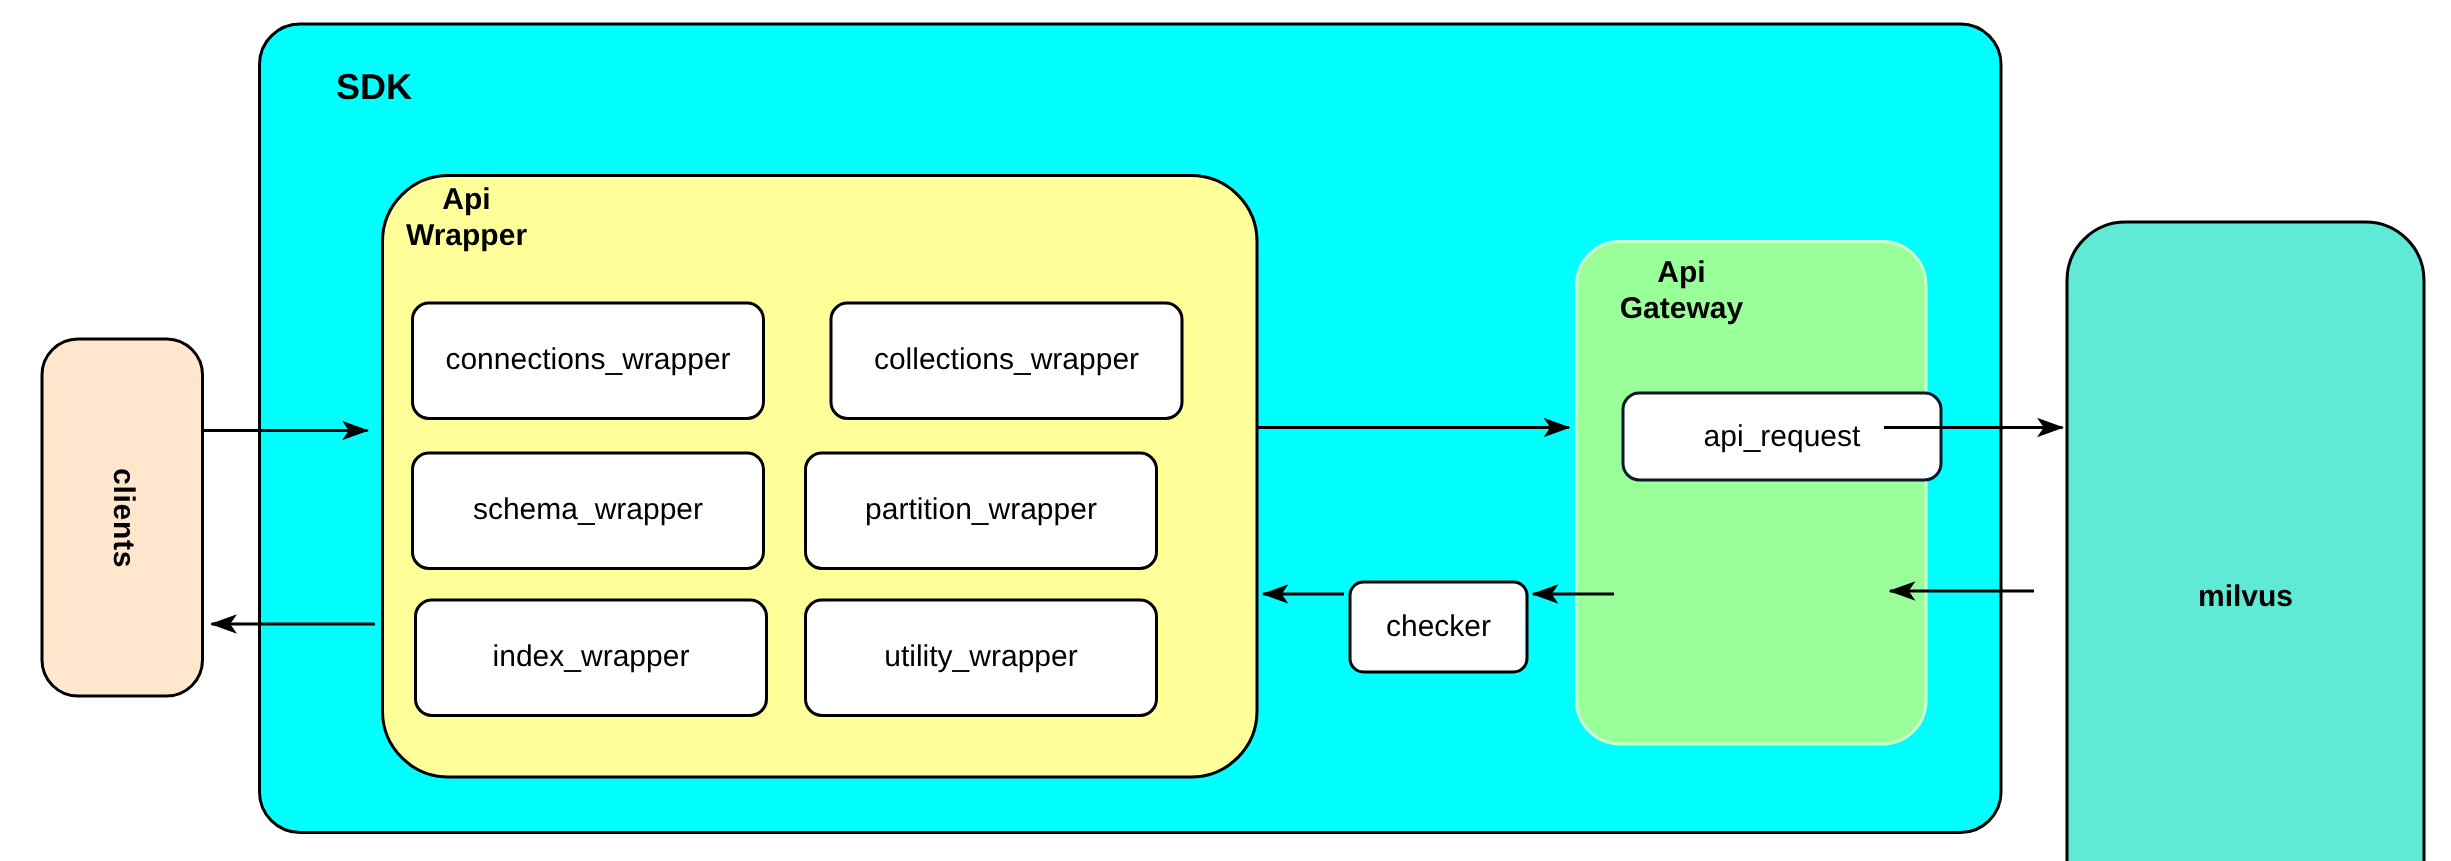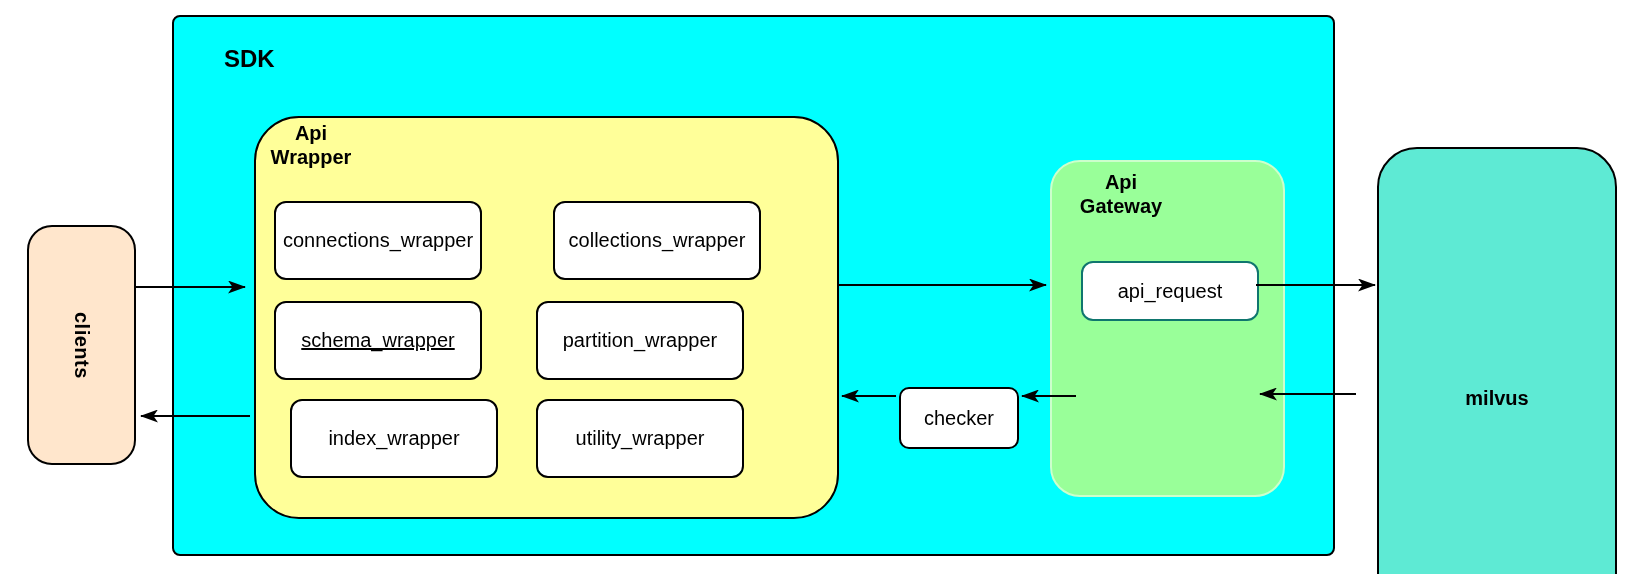--- a/index.html
+++ b/index.html
@@ -23,70 +23,70 @@
     display: flex; align-items: center; justify-content: center;
   }
   .clients-label {
     writing-mode: vertical-rl; text-orientation: mixed;
     font-size: 20px; font-weight: bold; letter-spacing: 0.5px;
   }
 
   
   .sdk {
     left: 172px; top: 15px; width: 1163px; height: 541px;
-    background: #00FFFF; border-radius: 8px;
+    background: #00FFFF; border-radius: 28px;
   }
   .sdk-label {
     position: absolute; left: 50px; top: 28px;
     font-size: 24px; font-weight: bold;
   }
 
   
   .api-wrapper {
     position: absolute; left: 80px; top: 99px; width: 585px; height: 403px;
     background: #FFFF99; border-radius: 45px;
   }
   .api-wrapper-label {
     position: absolute; left: 5px; top: 3px; width: 100px;
     font-size: 20px; font-weight: bold; line-height: 24px; text-align: center;
   }
 
   .module {
-    position: absolute; width: 208px; height: 79px;
+    position: absolute; width: 236px; height: 79px;
     background: #ffffff; border: 2px solid #000000; border-radius: 12px;
     display: flex; align-items: center; justify-content: center;
     font-size: 20px;
   }
   .m0 { left: 18px;  top: 83px; }
   .m1 { left: 280px; top: 83px; margin-left: 17px; }
-  .m2 { left: 18px;  top: 183px; text-decoration: underline; }
+  .m2 { left: 18px;  top: 183px; }
   .m3 { left: 280px; top: 183px; }
-  .m4 { left: 34px;  top: 281px; }
+  .m4 { left: 20px;  top: 281px; }
   .m5 { left: 280px; top: 281px; }
 
   
   .checker {
     position: absolute; left: 725px; top: 370px; width: 120px; height: 62px;
     background: #ffffff; border: 2px solid #000000; border-radius: 10px;
     display: flex; align-items: center; justify-content: center;
     font-size: 20px;
   }
 
   
   .api-gateway {
     position: absolute; left: 876px; top: 143px; width: 235px; height: 337px;
     background: #99FF99; border: 2px solid #CCFFCC; border-radius: 30px;
   }
   .api-gateway-label {
     position: absolute; left: 19px; top: 8px; width: 100px;
     font-size: 20px; font-weight: bold; line-height: 24px; text-align: center;
   }
   .gw-module {
-    position: absolute; left: 29px; width: 178px; height: 60px;
-    background: #ffffff; border: 2px solid #0f766e; border-radius: 12px;
+    position: absolute; left: 29px; width: 214px; height: 60px;
+    background: #ffffff; border: 2px solid #0f172a; border-radius: 12px;
     display: flex; align-items: center; justify-content: center;
     font-size: 20px;
   }
   .gw0 { top: 99px; }
   .gw1 { top: 209px; }
 
   
   .milvus {
     left: 1377px; top: 147px; width: 240px; height: 503px;
     background: #5eead4; border-radius: 40px;

